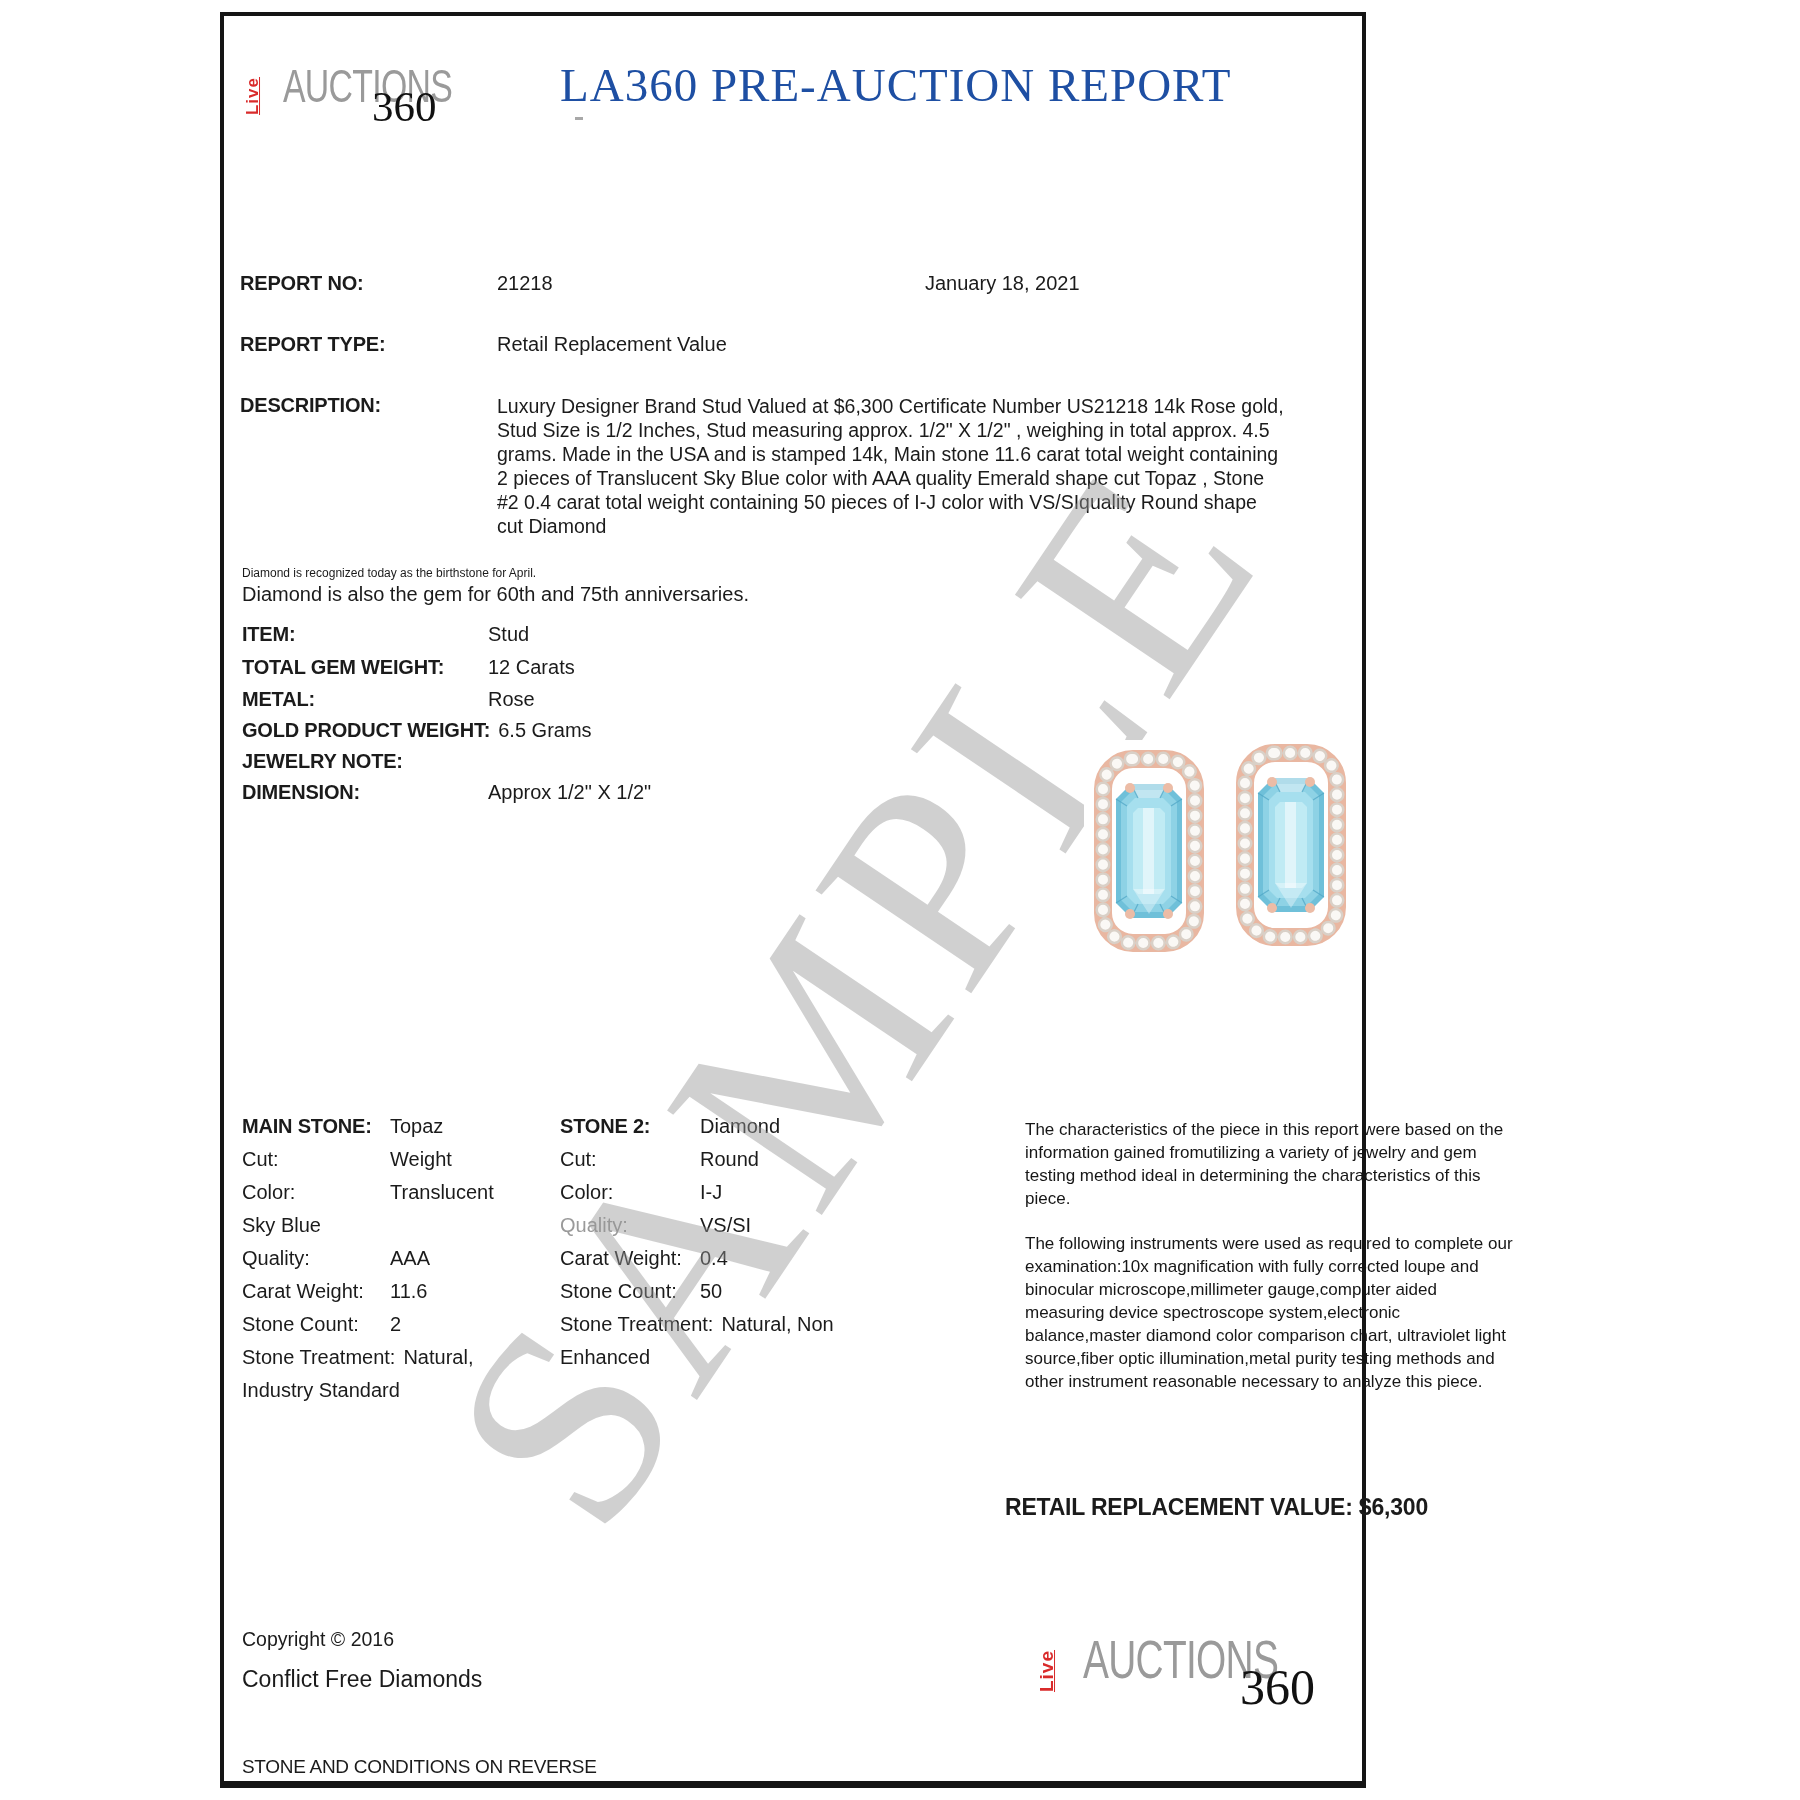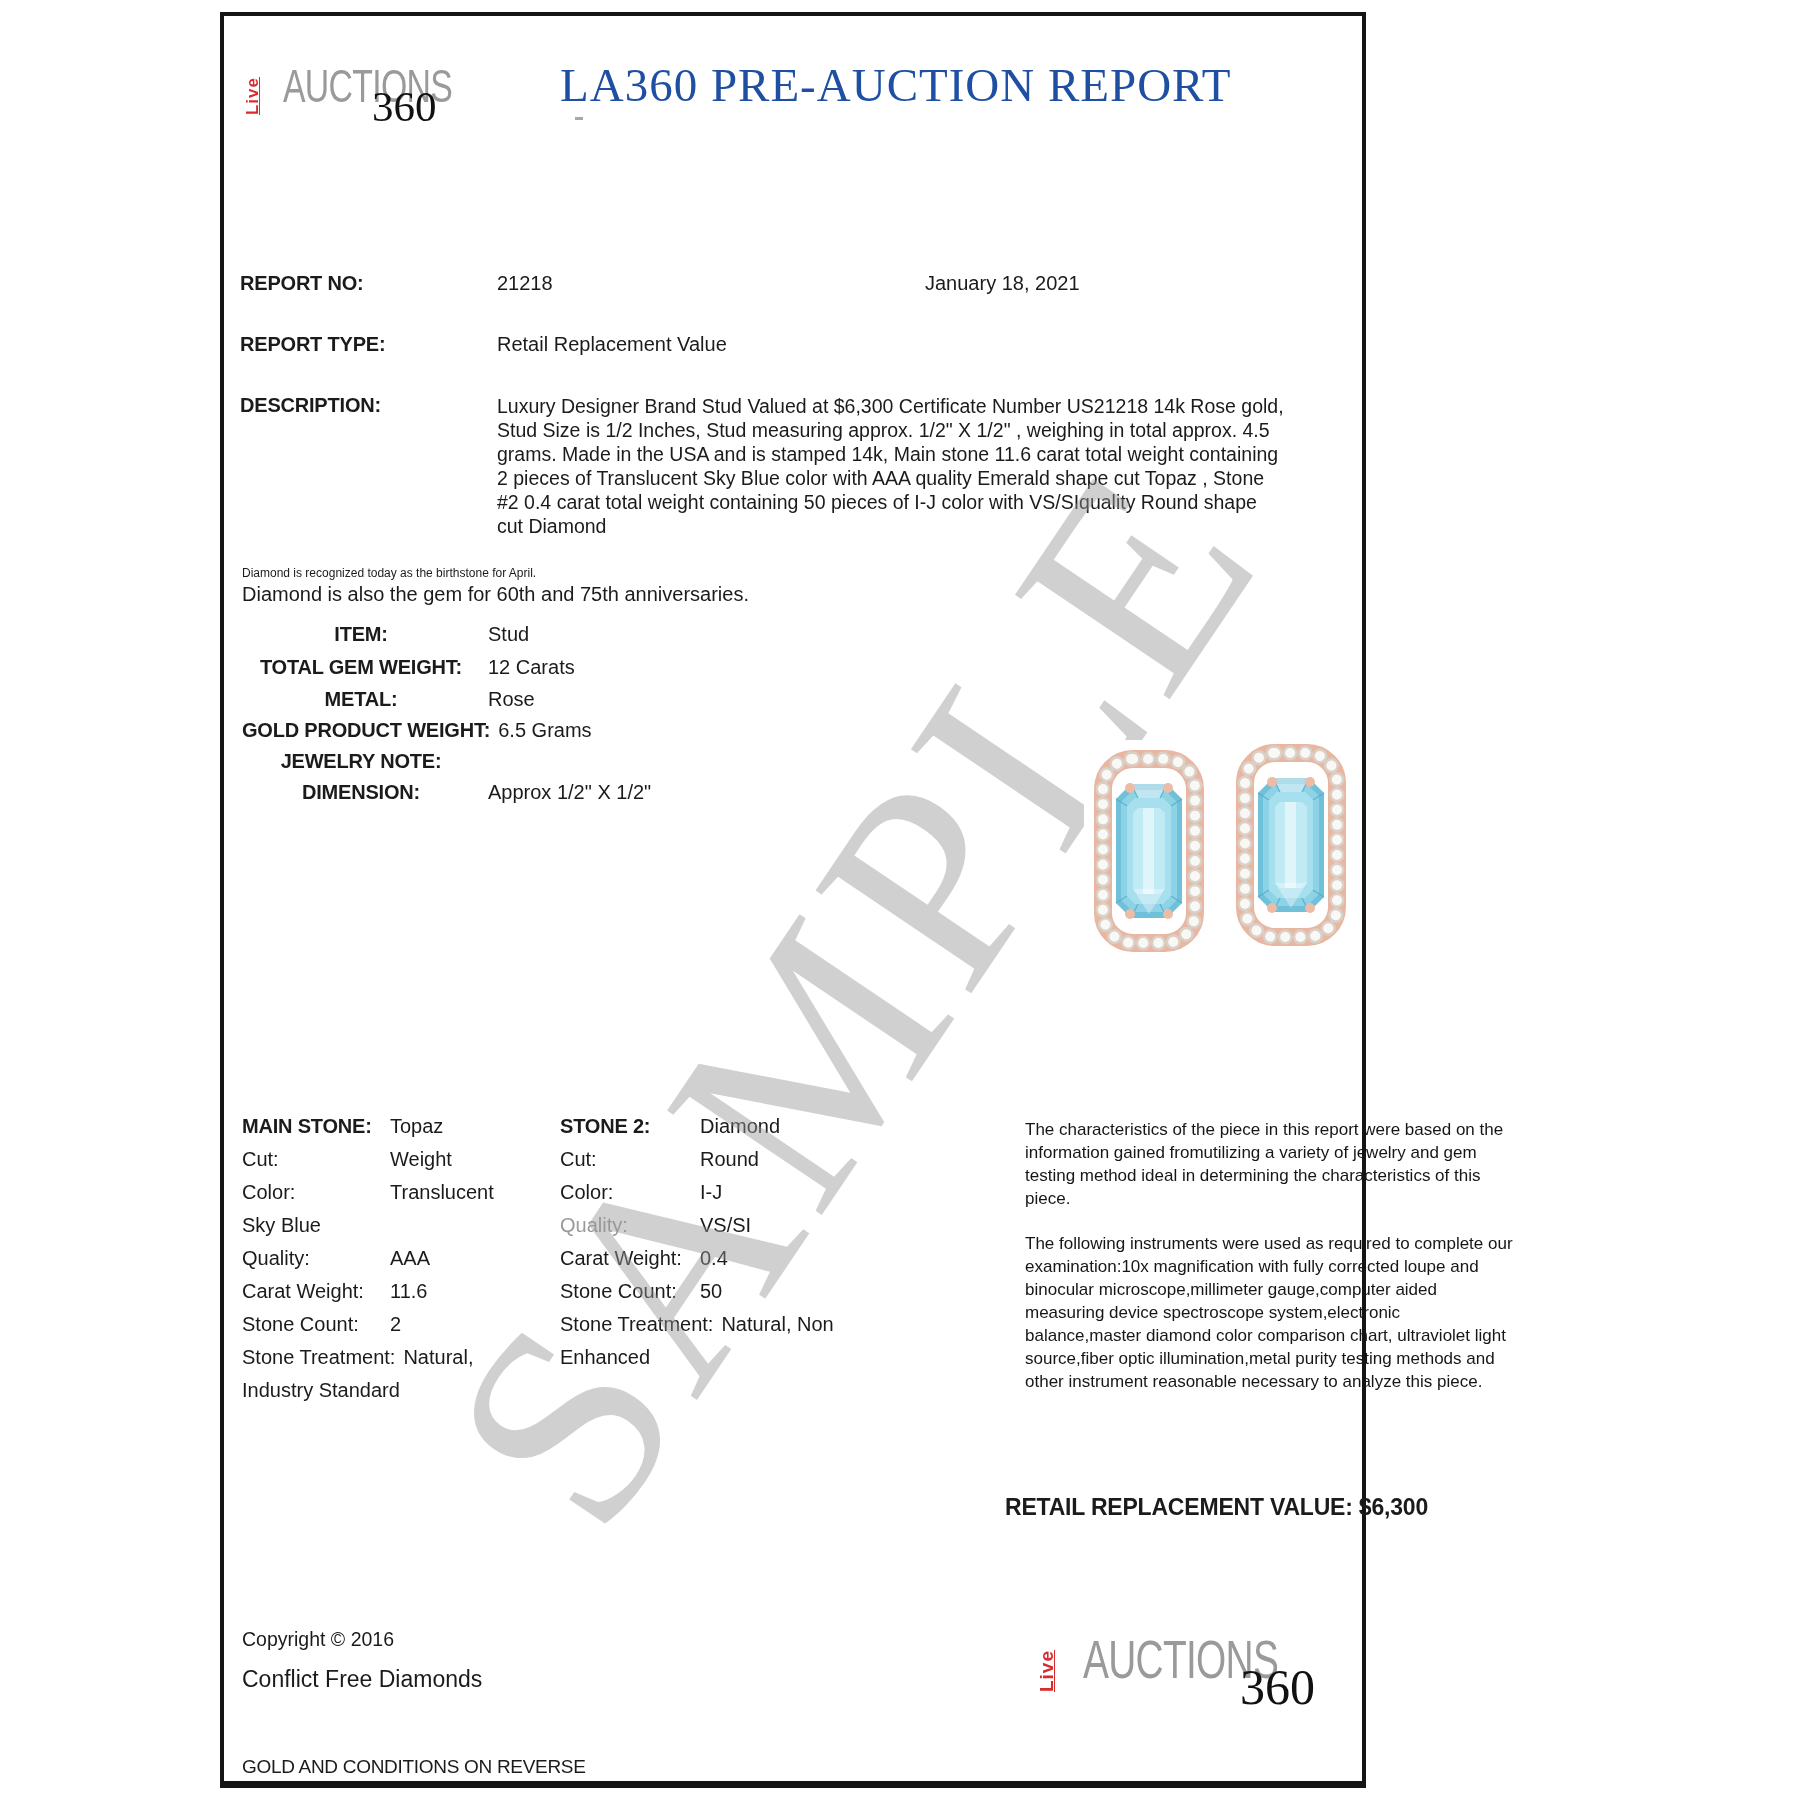--- a/index.html
+++ b/index.html
@@ -7,21 +7,21 @@
         font-family:"Liberation Sans",sans-serif;color:#1b1b1b;}
   .abs{position:absolute;}
   .lbl{font-weight:700;letter-spacing:-0.2px;}
   .frame{border:4px solid #151515;border-bottom-width:7px;}
   .banner{background:#1d5a9c;border-top:3px solid #151515;border-bottom:3px solid #151515;
           color:#ffffff;font-weight:700;font-size:25px;letter-spacing:0.4px;
           display:flex;align-items:center;padding-left:62px;box-sizing:border-box;}
   .title{font-family:"Liberation Serif",serif;font-size:47px;color:#1e4fa3;letter-spacing:1px;
          white-space:nowrap;}
   .frow{display:flex;align-items:flex-start;font-size:20px;line-height:24px;}
-  .frow .l{flex:none;text-align:center;}
+  .frow .l{flex:none;}
   .frow .v{margin-left:8px;}
   .stone-row{display:flex;font-size:20px;line-height:33px;white-space:nowrap;}
   .washed{color:#9a9a9a;}
   .para{font-size:17px;line-height:23px;color:#161616;}
   .wm{font-family:"Liberation Serif",serif;font-size:285px;color:rgba(150,150,150,0.45);
       letter-spacing:12px;text-align:center;transform:rotate(-56deg);z-index:3;pointer-events:none;}
   .logo-live{color:#d92b2b;font-weight:700;text-decoration:underline;transform:rotate(-90deg);transform-origin:center;}
   .logo-auctions{color:#9a9a9a;font-weight:400;transform:scaleX(0.72);transform-origin:left center;
                  letter-spacing:-1px;white-space:nowrap;}
   .logo-360{font-family:"Liberation Serif",serif;color:#111111;}
@@ -182,15 +182,15 @@
 
   <div class="abs z2" style="left:242px;top:1628px;font-size:19.5px;">Copyright © 2016</div>
   <div class="abs z2" style="left:242px;top:1666px;font-size:23px;">Conflict Free Diamonds</div>
 
   <div class="abs z2" style="left:1040px;top:1620px;width:290px;height:110px;">
     <span class="abs logo-live" style="left:-14px;top:40px;font-size:19px;letter-spacing:1px;">Live</span>
     <span class="abs logo-auctions" style="left:43px;top:8px;font-size:54px;">AUCTIONS</span>
     <span class="abs logo-360" style="left:200px;top:38px;font-size:50px;">360</span>
   </div>
 
-  <div class="abs z2" style="left:242px;top:1756px;font-size:19px;letter-spacing:-0.3px;">GOLD AND CONDITIONS ON REVERSE</div>
+  <div class="abs z2" style="left:242px;top:1756px;font-size:19px;letter-spacing:-0.3px;">STONE AND CONDITIONS ON REVERSE</div>
 
 </div>
 
 </body></html>

